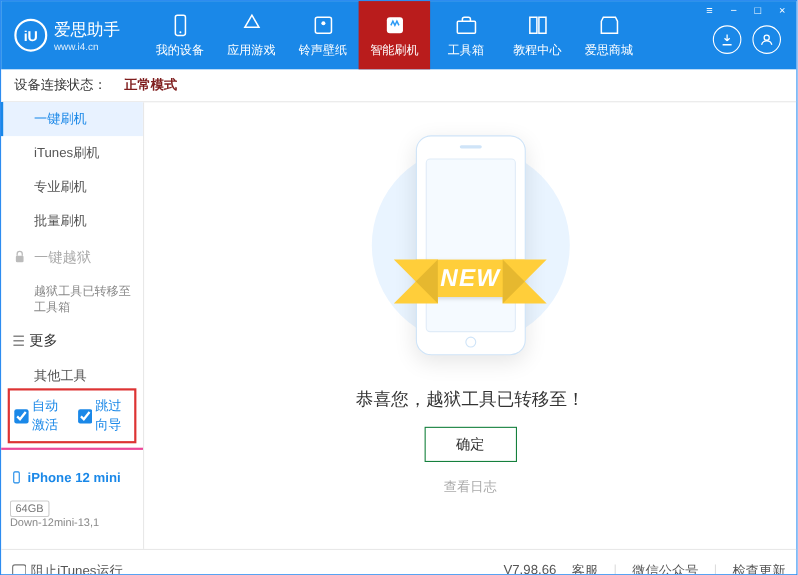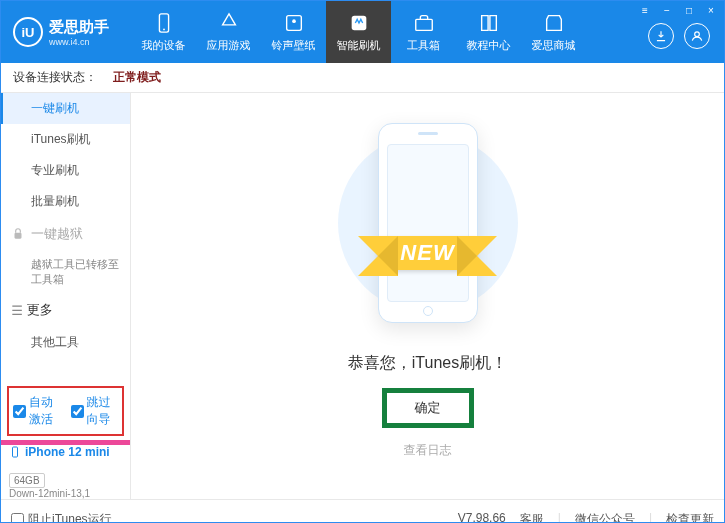--- a/index.html
+++ b/index.html
@@ -1,24 +1,24 @@
 <!DOCTYPE html>
 <html><head>
 <meta charset="utf-8">
 <style>
 * { margin: 0; padding: 0; box-sizing: border-box; }
 body { font-family: "Microsoft YaHei", Arial, sans-serif; font-size: 12px; background: #fff; width: 725px; height: 523px; overflow: hidden; border: 1px solid #2d8cf0; }
 .toolbar { background: #1a88e8; height: 62px; display: flex; align-items: stretch; color: #fff; position: relative; }
 .logo-area { display: flex; align-items: center; padding-left: 12px; width: 130px; }
 .logo-circle { width: 30px; height: 30px; border: 2px solid #fff; border-radius: 50%; display: flex; align-items: center; justify-content: center; margin-right: 6px; font-weight: bold; font-size: 13px; }
-.logo-text { font-size: 15px; font-weight: 700; }
+.logo-text { font-size: 15px; font-weight: 400; }
 .logo-sub { font-size: 9px; opacity: .85; }
 .nav-items { display: flex; flex: 1; }
 .nav-item { width: 65px; display: flex; flex-direction: column; align-items: center; justify-content: center; font-size: 11px; cursor: pointer; }
-.nav-item.active { background: #404040; }
+.nav-item.active { background: #b91c1c; }
 .nav-item svg, .nav-item .icon { width: 22px; height: 22px; fill: #fff; margin-bottom: 4px; }
 .window-controls { position: absolute; top: 4px; right: 6px; display: flex; gap: 8px; font-size: 10px; }
 .window-controls span { cursor: pointer; width: 14px; text-align: center; }
 .right-circles { display: flex; align-items: center; gap: 10px; margin-right: 14px; margin-top: 8px; }
 .circ-btn { width: 26px; height: 26px; border: 1.5px solid #fff; border-radius: 50%; display: flex; align-items: center; justify-content: center; cursor: pointer; }
 .circ-btn svg { width: 14px; height: 14px; fill: none; stroke: #fff; stroke-width: 2; }
 
 .status-bar { height: 30px; border-bottom: 1px solid #e8e8e8; display: flex; align-items: center; padding-left: 12px; font-size: 12px; color: #333; }
 .status-value { color: #7f1d1d; font-weight: bold; margin-left: 16px; }
 
@@ -27,39 +27,39 @@
 .side-scroll { flex: 1; overflow: auto; }
 .side-header { display: flex; align-items: center; padding: 8px 10px; font-size: 13px; color: #333; cursor: pointer; }
 .side-header svg { width: 14px; height: 14px; margin-right: 6px; fill: #1a88e8; }
 .side-header.lock svg { fill: #bbb; }
 .side-sub { padding: 7px 10px 7px 30px; font-size: 12px; color: #555; cursor: pointer; }
 .side-sub.active { background: #e8f2ff; color: #1a88e8; border-left: 2px solid #1a88e8; padding-left: 28px; }
 .side-note { padding: 6px 10px 6px 30px; font-size: 11px; color: #888; }
 .highlight-box { border: 2px solid #d33; margin: 4px 6px; padding: 6px 4px; display: flex; gap: 10px; align-items: center; font-size: 12px; }
 .cb-wrap { display: flex; align-items: center; gap: 3px; color: #1a88e8; }
 .cb-wrap input { accent-color: #1a88e8; }
-.device-row { padding: 0 8px; border-top: 5px solid #ec4899; }
+.device-row { padding: 18px 8px; border-top: 2px solid #ec4899; }
 .device-name { color: #1a88e8; font-weight: bold; font-size: 12px; }
 .storage-badge { border: 1px solid #ccc; border-radius: 2px; padding: 1px 4px; font-size: 10px; color: #777; margin-top: 14px; display: inline-block; }
 .device-sub { font-size: 10px; color: #888; }
 
 .main { flex: 1; display: flex; flex-direction: column; align-items: center; justify-content: flex-start; padding-top: 30px; }
 .phone-ill { width: 150px; height: 210px; position: relative; }
 .circle-bg { width: 180px; height: 180px; background: #e9f4ff; border-radius: 50%; position: absolute; left: -15px; top: 10px; }
 .phone { position: absolute; left: 25px; top: 0; width: 100px; height: 200px; background: #fff; border: 1px solid #cfe4f8; border-radius: 14px; box-shadow: 0 6px 20px rgba(0,0,0,.1); }
 .phone::before { content:""; position:absolute; left:8px; right:8px; top:20px; bottom:20px; border:1px solid #e0ecf8; border-radius:4px; background:#f5faff; }
 .speaker { position:absolute; top:8px; left:50%; transform:translateX(-50%); width:20px; height:3px; background:#cfe4f8; border-radius:2px; }
 .home-btn { position:absolute; bottom:6px; left:50%; transform:translateX(-50%); width:10px; height:10px; border:1px solid #cfe4f8; border-radius:50%; }
 .ribbon { position:absolute; top:110px; left:-10px; right:-10px; height:40px; display:flex; align-items:center; justify-content:center; }
 .ribbon-inner { background:#ffce3a; padding:4px 22px; font-weight:900; font-size:22px; color:#fff; font-style:italic; letter-spacing:1px; position:relative; box-shadow:0 2px 4px rgba(0,0,0,.15); }
 .ribbon-inner::before, .ribbon-inner::after { content:""; position:absolute; top:0; border:20px solid transparent; }
 .ribbon-inner::before { left:-20px; border-right-color:#e6b82f; border-top-color:#ffce3a; border-bottom-color:#ffce3a; }
 .ribbon-inner::after { right:-20px; border-left-color:#e6b82f; border-top-color:#ffce3a; border-bottom-color:#ffce3a; }
 .success-msg { margin-top: 20px; font-size: 16px; color: #333; }
-.ok-btn { margin-top: 14px; padding: 6px 28px; border: 5px solid #15803d; background: #fff; font-size: 13px; color: #333; cursor: pointer; }
+.ok-btn { margin-top: 14px; padding: 6px 28px; border: 1px solid #15803d; background: #fff; font-size: 13px; color: #333; cursor: pointer; }
 .view-log { margin-top: 14px; font-size: 12px; color: #aaa; cursor: pointer; }
 
 .footer { height: 40px; border-top: 1px solid #e8e8e8; display: flex; align-items: center; padding: 0 10px; font-size: 12px; color: #555; }
 .footer-left { display: flex; align-items: center; gap: 4px; }
 .footer-right { margin-left: auto; display: flex; gap: 14px; align-items: flex-start; }
 .footer-right span { cursor: pointer; }
 .list-icon { display: inline-flex; width: 12px; justify-content: center; color: #888; }
 </style>
 </head>
 <body>
@@ -199,21 +199,21 @@
     <div class="phone-ill">
       <div class="circle-bg"></div>
       <div class="phone">
           <div class="speaker"></div>
           <div class="home-btn"></div>
         </div>
       <div class="ribbon">
           <div class="ribbon-inner">NEW</div>
         </div>
     </div>
-    <div class="success-msg">恭喜您，iTunes刷机！</div>
+    <div class="success-msg">恭喜您，越狱工具已转移至！</div>
     <button class="ok-btn">确定</button>
     <div class="view-log">查看日志</div>
   </div>
 </div>
 
 <div class="footer">
   <label class="footer-left">
     <input type="checkbox" style="">
     <span>阻止iTunes运行</span>
   </label>

